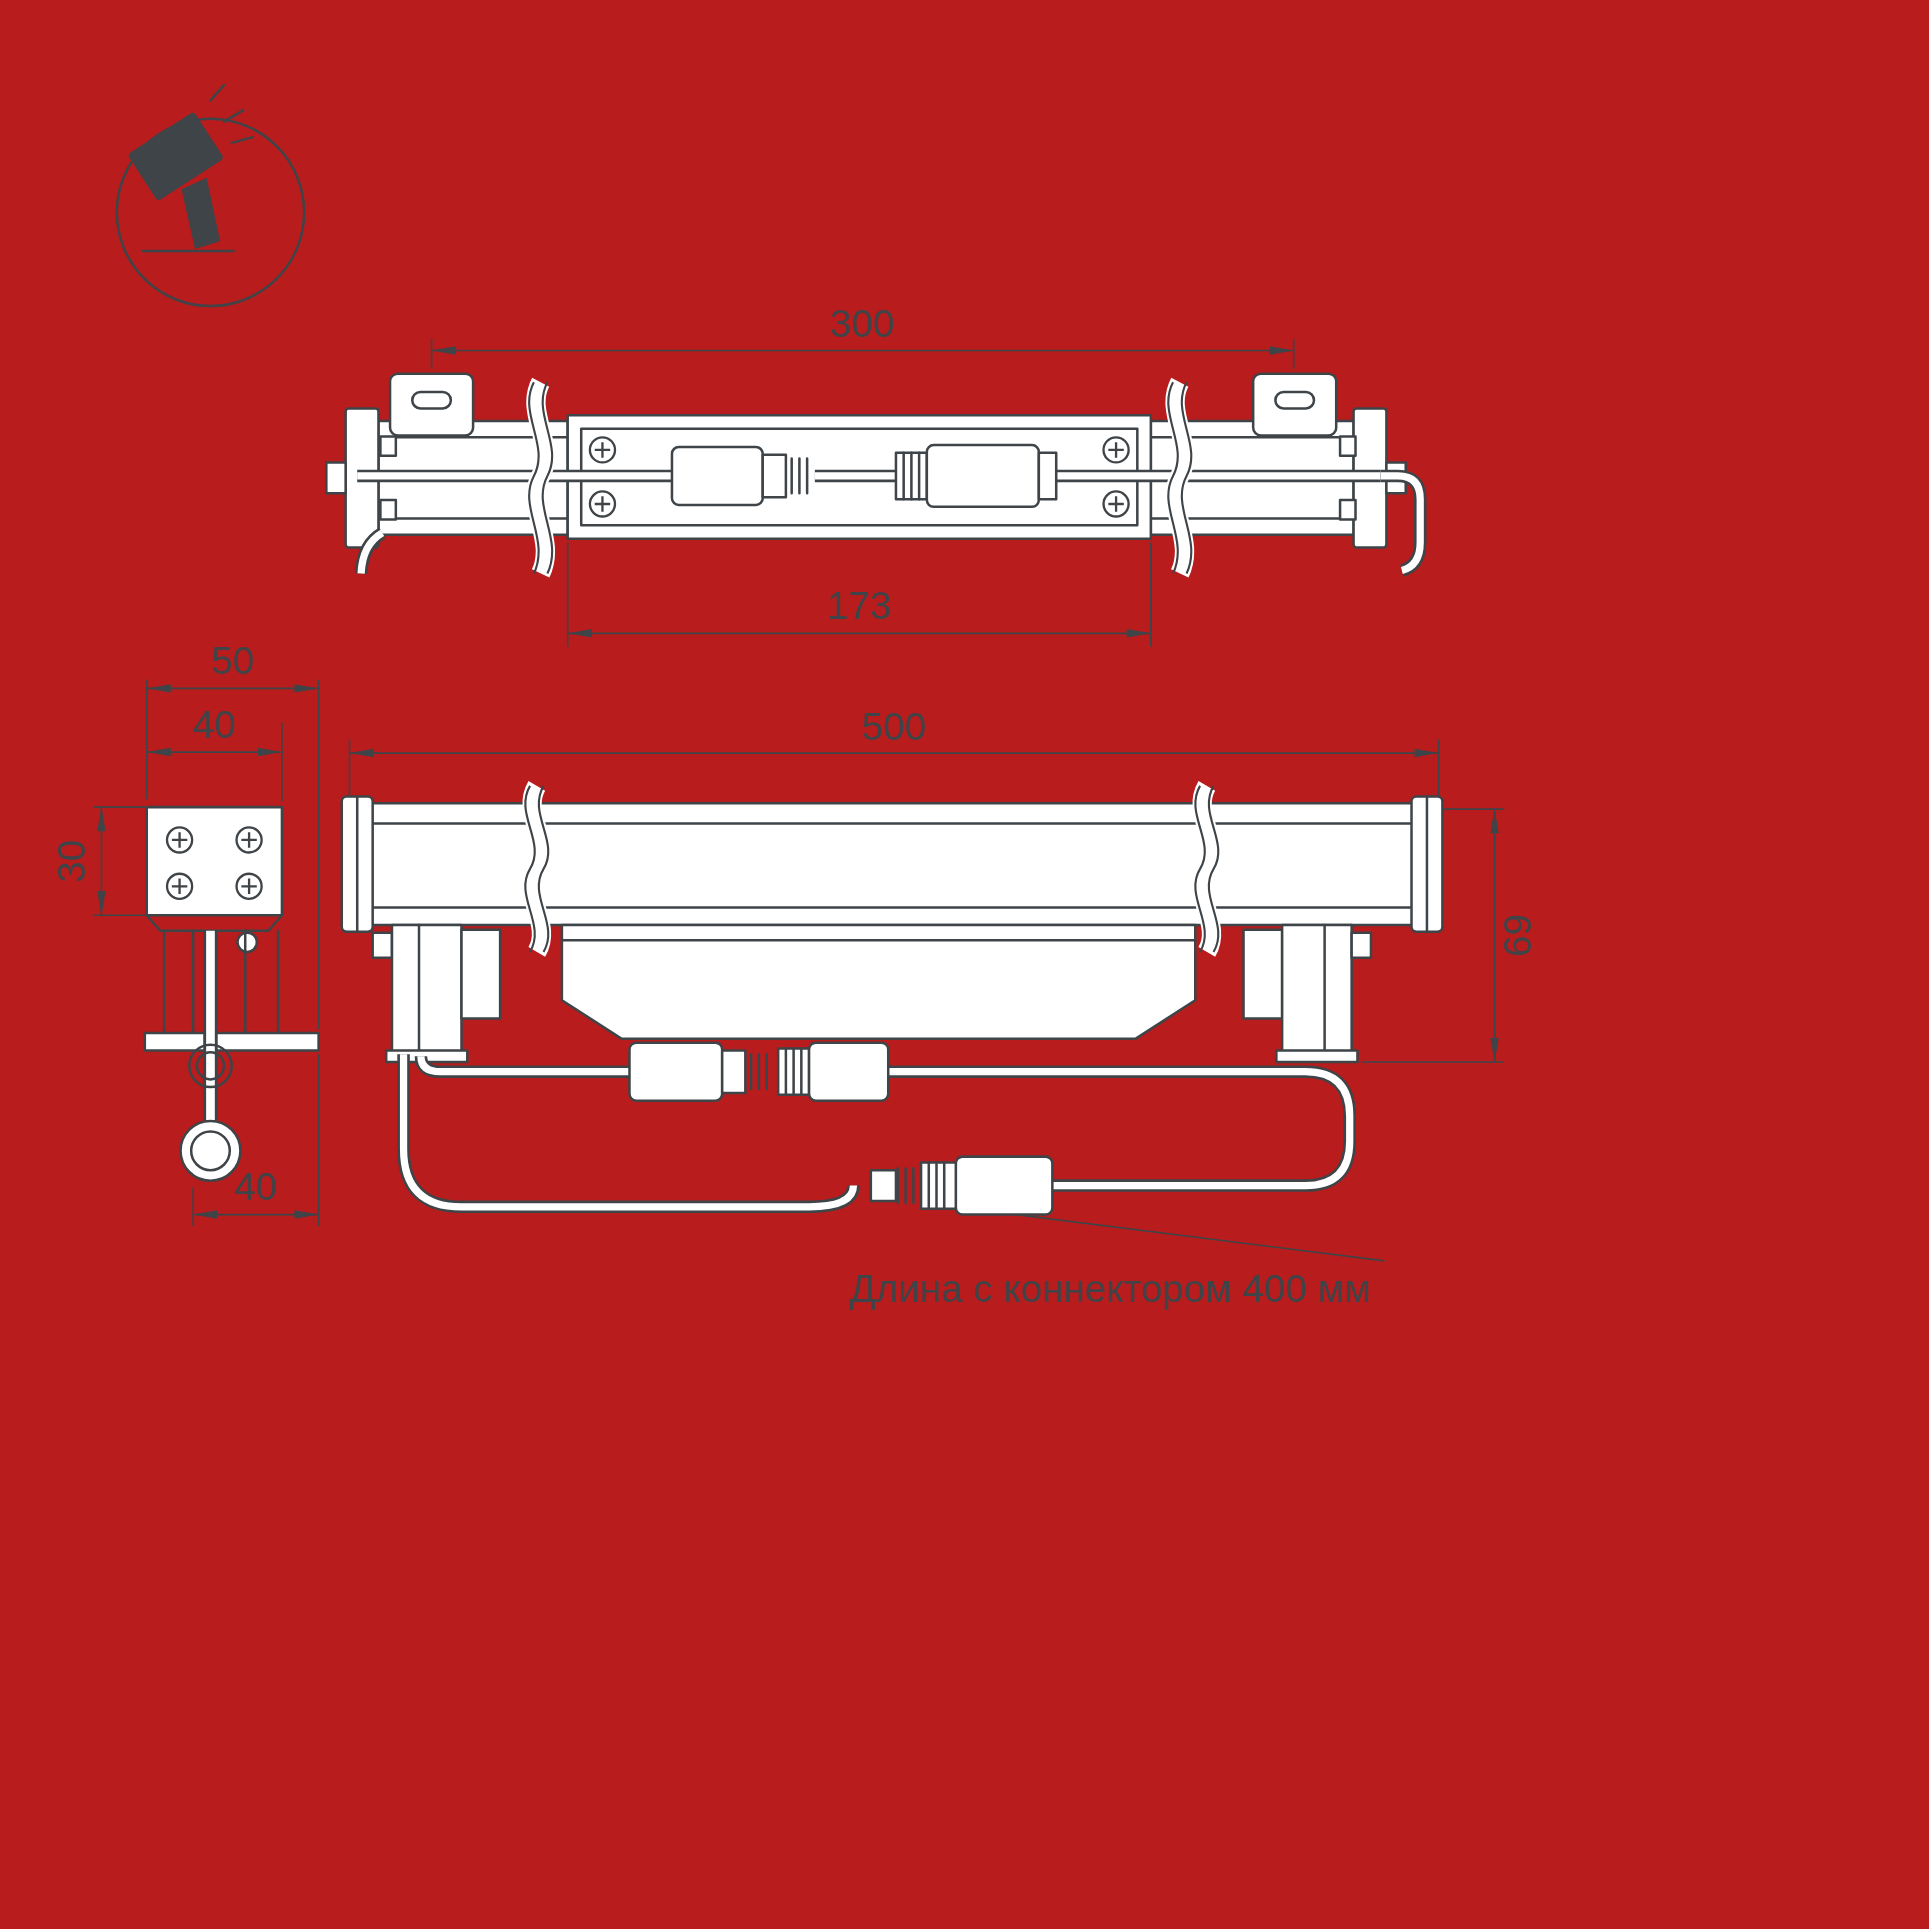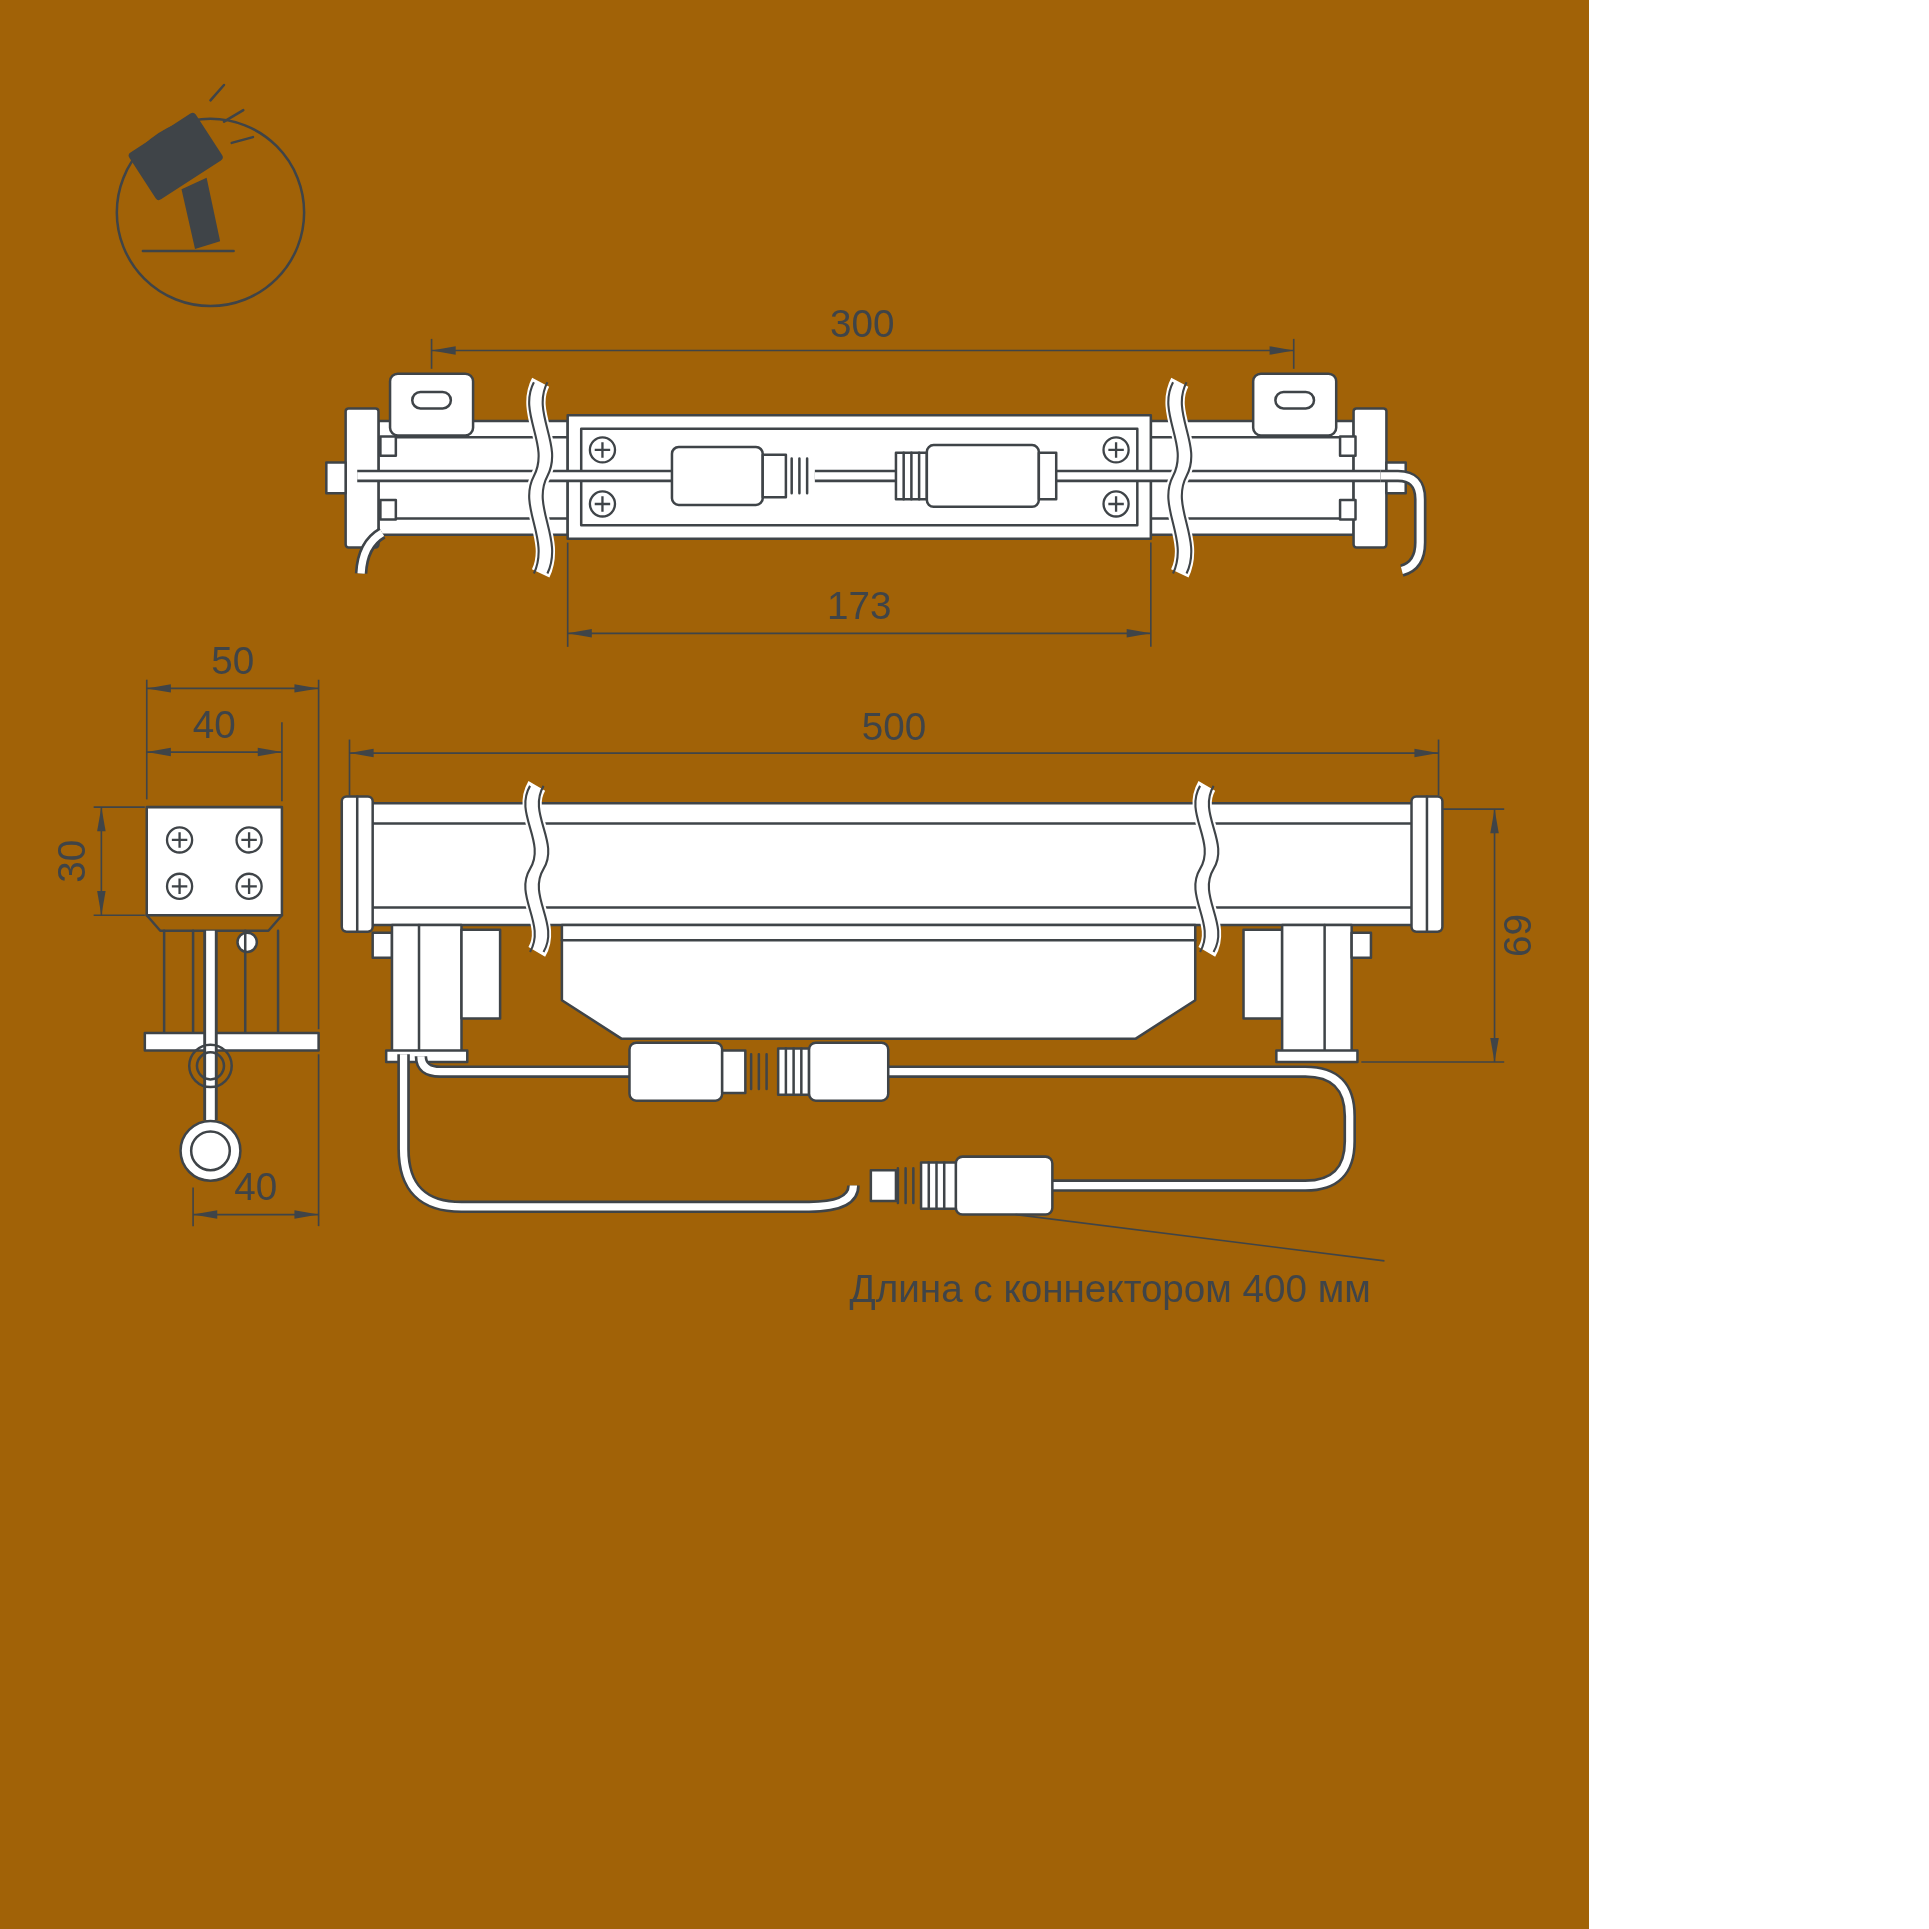--- a/index.html
+++ b/index.html
@@ -1,16 +1,16 @@
 <!DOCTYPE html>
 <html><head>
 <meta charset="utf-8">
 <style>
   html,body{margin:0;padding:0;background:#ffffff;}
-  .stage{width:1589px;height:1929px;position:relative;background:#a16207;}
+  .stage{width:1929px;height:1929px;position:relative;background:#b91c1c;}
   svg{display:block;}
   .ln{fill:none;stroke:#3f4448;stroke-width:2.6;stroke-linecap:round;stroke-linejoin:round}
   .lnf{fill:#ffffff;stroke:#3f4448;stroke-width:2.6;stroke-linejoin:round}
   .fillshape{fill:#3f4448;stroke:none}
   .thin{fill:none;stroke:#3f4448;stroke-width:1.7}
   .dim{fill:none;stroke:#3f4448;stroke-width:1.7}
   .brk{fill:none;stroke:#3f4448;stroke-width:2.2}
   .wh{fill:none;stroke:#ffffff;stroke-width:20}
   .cab-o{fill:none;stroke:#3f4448;stroke-width:13}
   .cab-i{fill:none;stroke:#ffffff;stroke-width:7.5}

